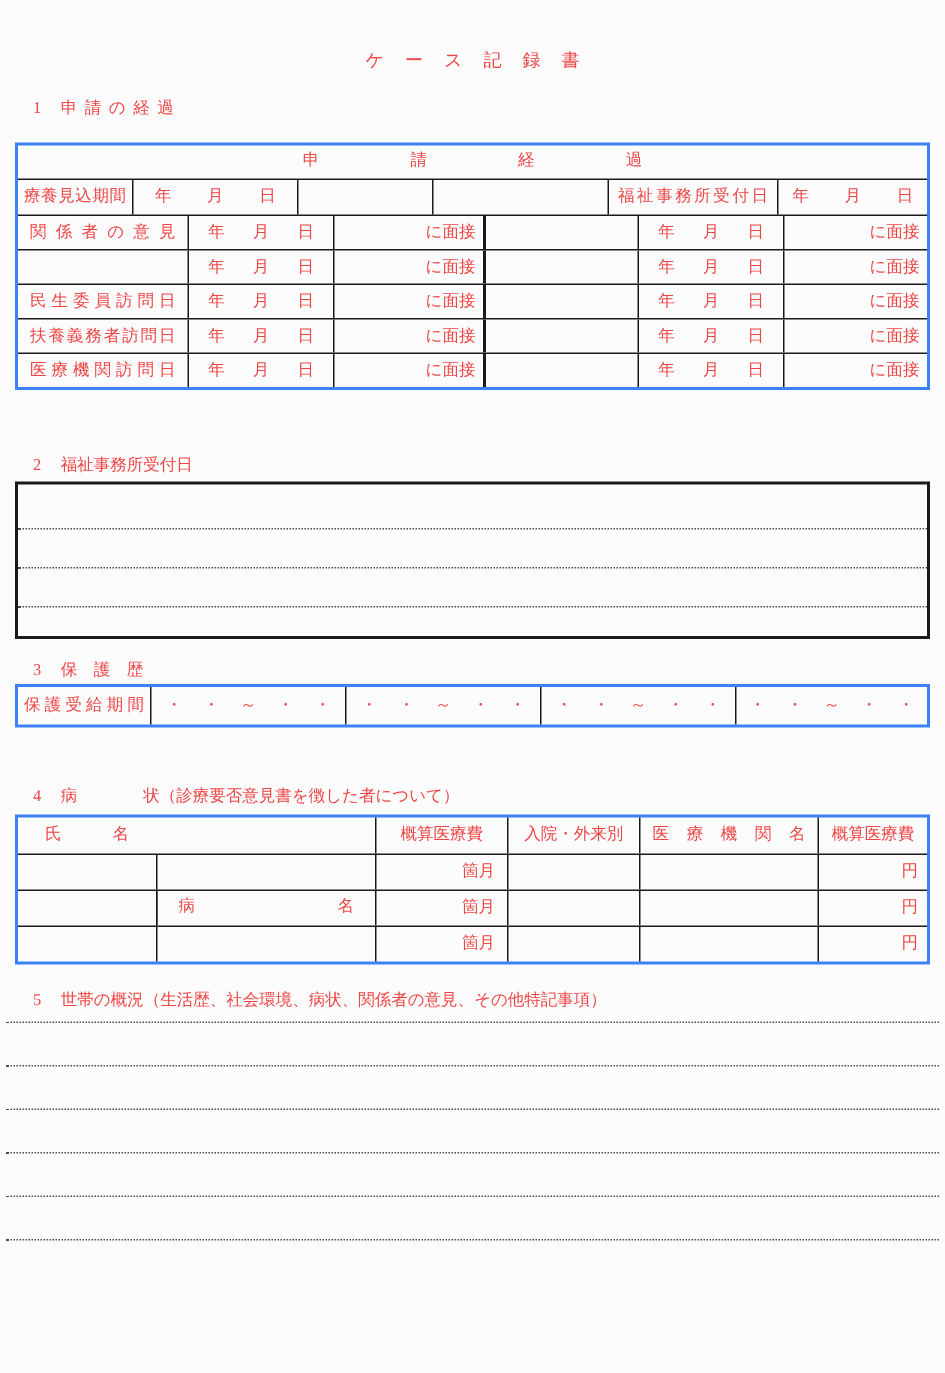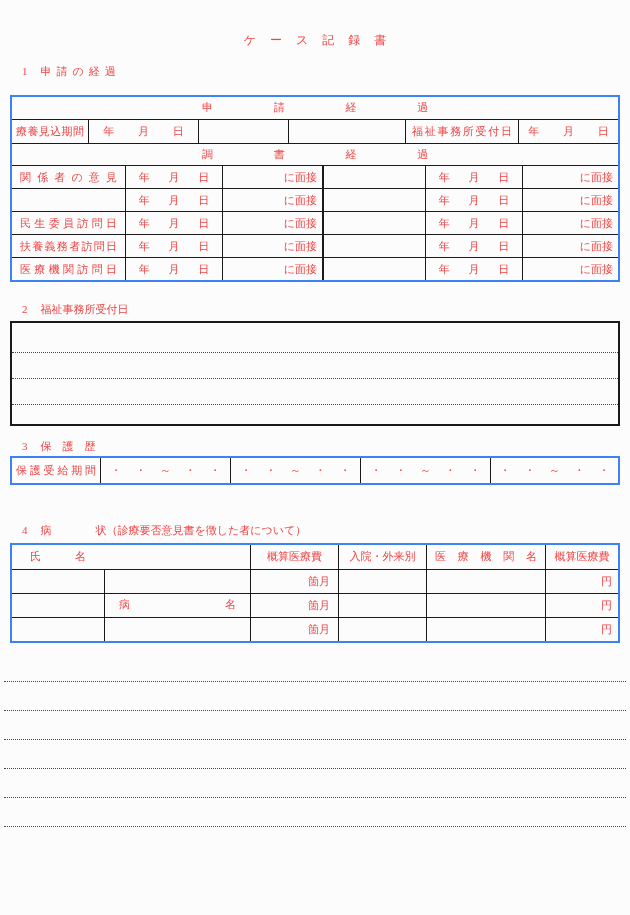--- a/index.html
+++ b/index.html
@@ -75,23 +75,20 @@
       <div class="cell grow c ws58">申 請 経 過</div>
     </div>
     <div class="row h24">
       <div class="cell j px4" style="width:76px">療養見込期間</div>
       <div class="cell c ws21" style="width:110px">年 月 日</div>
       <div class="cell" style="width:90px"></div>
       <div class="cell" style="width:117px"></div>
       <div class="cell j px6" style="width:113px">福祉事務所受付日</div>
       <div class="cell grow c ws21">年 月 日</div>
     </div>
-    <div class="row h22">
-      <div class="cell grow c ws58">調 書 経 過</div>
-    </div>
 
     <div class="row h23">
       <div class="cell j px8" style="width:113px">関係者の意見</div>
       <div class="cell c ws16" style="width:97px">年 月 日</div>
       <div class="cell r" style="width:100px">に面接</div>
       <div class="cell thickL" style="width:103px"></div>
       <div class="cell c ws16" style="width:97px">年 月 日</div>
       <div class="cell grow r">に面接</div>
     </div>
     <div class="row h23">
@@ -181,20 +178,23 @@
     <div class="row h24">
       <div class="cell" style="width:92px"></div>
       <div class="cell" style="width:146px"></div>
       <div class="cell r pr8" style="width:88px">箇月</div>
       <div class="cell" style="width:88px"></div>
       <div class="cell" style="width:119px"></div>
       <div class="cell grow r pr6">円</div>
     </div>
   </div>
 
+  <div class="sec" style="top:659px">
+    <span class="num">5</span><span>世帯の概況（生活歴、社会環境、病状、関係者の意見、その他特記事項）</span>
+  </div>
   <div class="dot page" style="top:681px"></div>
   <div class="dot page" style="top:710px"></div>
   <div class="dot page" style="top:739px"></div>
   <div class="dot page" style="top:768px"></div>
   <div class="dot page" style="top:797px"></div>
   <div class="dot page" style="top:826px"></div>
 
 </div>
 
 </body></html>

